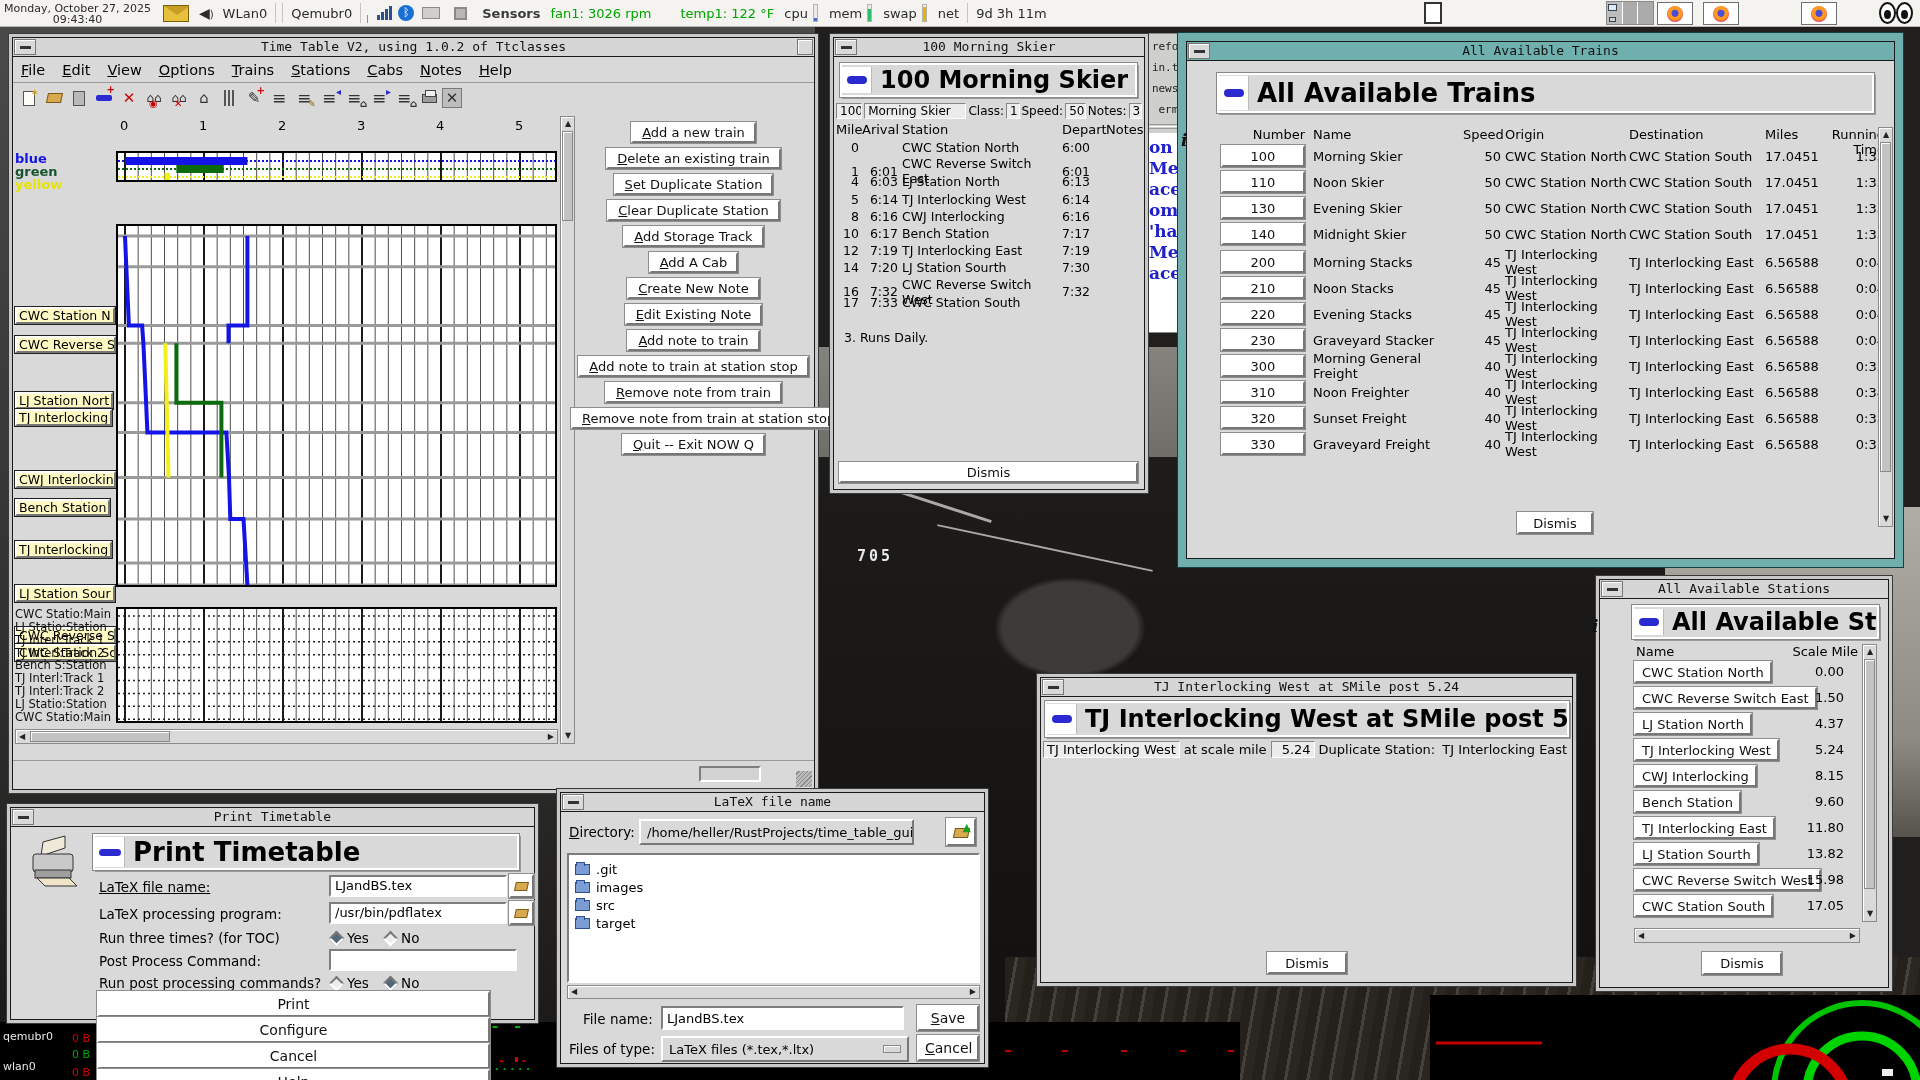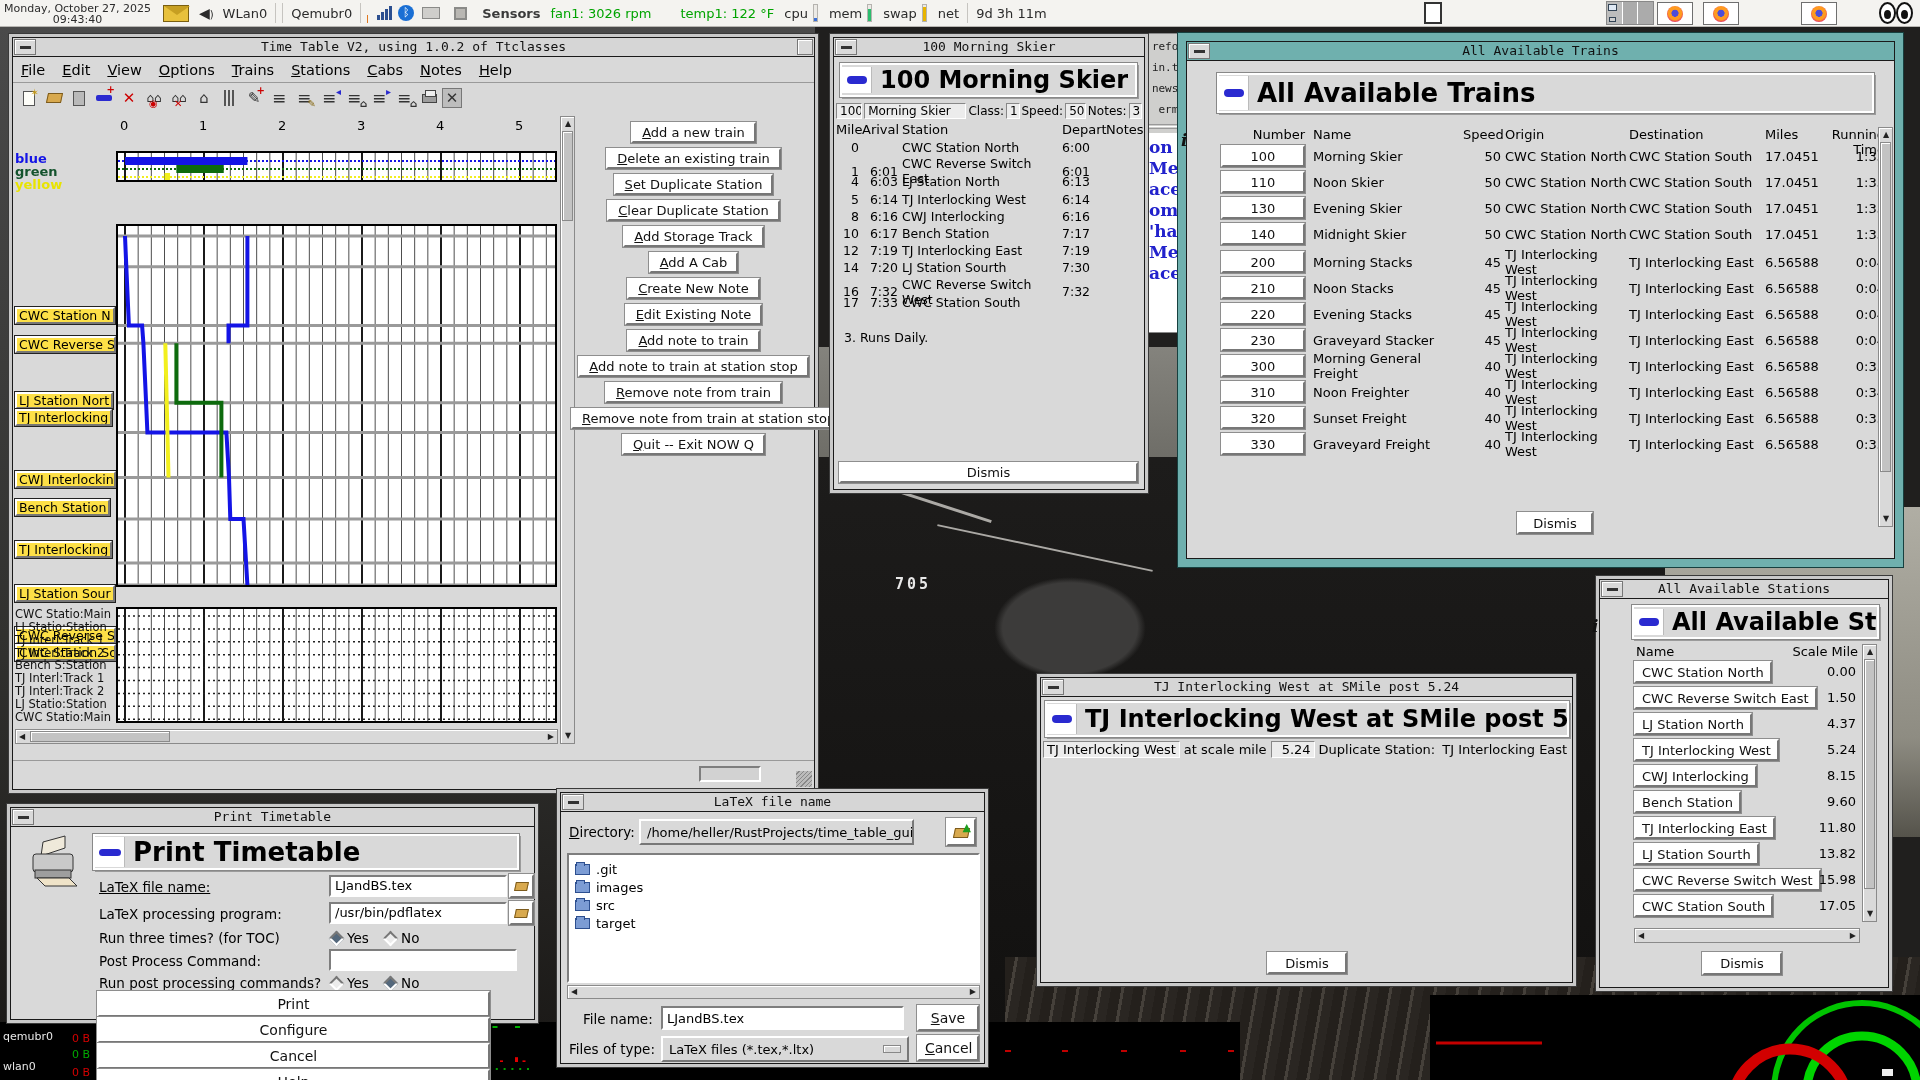--- a/index.html
+++ b/index.html
@@ -23,22 +23,22 @@
   
   #bg-left{position:absolute;left:0;top:27px;width:820px;height:1053px;background:linear-gradient(#4a4a4a,#30302e 60%,#191715);}
   #photo{position:absolute;left:815px;top:27px;width:1105px;height:1053px;background:#201f1e;overflow:hidden;}
   .ph-hill{position:absolute;left:0;top:320px;width:860px;height:200px;background:linear-gradient(#84837d,#5d5c56);}
   .ph-right{position:absolute;left:840px;top:480px;width:265px;height:330px;background:linear-gradient(#b0aea4,#8e8c82 70%,#55534b);}
   .ph-loco{position:absolute;left:0;top:430px;width:850px;height:570px;
     background:radial-gradient(ellipse at 30% 30%,#3c3b3a 0 8%,transparent 9%),linear-gradient(#1d1c1b,#121110);}
   .ph-rail{position:absolute;left:190px;top:930px;width:915px;height:123px;
     background:repeating-linear-gradient(100deg,#24201c 0 10px,#45403a 10px 13px,#2a2622 13px 22px);}
   .ph-hl{position:absolute;background:#cfcdc8;opacity:.8;}
-  .loco-number{position:absolute;left:42px;top:548px;color:#e8e8e8;font-family:"DejaVu Sans Mono",monospace;
-    font-weight:bold;font-size:15px;letter-spacing:3px;margin-left:38px;}
+  .loco-number{position:absolute;left:42px;top:520px;color:#e8e8e8;font-family:"DejaVu Sans Mono",monospace;
+    font-weight:bold;font-size:15px;letter-spacing:3px;}
   
   .fwin{position:absolute;background:#d9d9d9;border:1px solid #1a1a1a;
     box-shadow:0 0 0 3px #c9c9c9,0 0 0 4px #3a3a3a;}
   .fwin-teal{position:absolute;background:#d9d9d9;border:1px solid #1a1a1a;
     box-shadow:0 0 0 8px #6fb0ae,0 0 0 9px #16403f;}
   .tbar{height:19px;background:#d6d6d6;border-bottom:1px solid #1a1a1a;position:relative;
     font-family:"DejaVu Sans Mono",monospace;font-size:13px;text-align:center;line-height:18px;color:#111;}
   .tbar-teal{background:#6fb0ae;}
   .tmin{position:absolute;left:1px;top:1px;width:22px;height:16px;background:#d9d9d9;
     border:1px solid #777;box-shadow:inset 1px 1px 0 #fff;}
@@ -76,21 +76,21 @@
     font-size:15px;color:#333;flex:0 0 auto;}
   .ti .ov{position:absolute;font-size:10px;font-weight:bold;}
   .doc{width:12px;height:15px;background:#fdfdf8;border:1px solid #555;display:block;}
   .fold{width:15px;height:10px;background:#d8a94e;border:1px solid #7c5b1d;display:block;transform:skewX(-12deg);}
   .savep{width:12px;height:15px;background:#b9b9b9;border:1px solid #555;display:block;}
   .bluedash{width:16px;height:6px;background:#2a2ad0;border-radius:2px;display:block;}
   .stripes{width:10px;height:16px;background:repeating-linear-gradient(90deg,#555 0 2px,#ddd 2px 4px);display:block;}
   .prt{width:15px;height:9px;background:#9d9d9d;border:1px solid #444;display:block;position:relative;}
   .prt::before{content:"";position:absolute;left:2px;top:-5px;width:9px;height:5px;background:#eee;border:1px solid #444;}
   .sidebtn{display:block;margin:0 auto 5px;padding:1px 9px;height:21px;white-space:nowrap;width:max-content;}
-  .stbtn{position:absolute;left:0;background:#fde047;border-top:2px solid #fff;border-left:2px solid #fff;
+  .stbtn{position:absolute;left:0;background:#fef9c3;border-top:2px solid #fff;border-left:2px solid #fff;
     border-bottom:2px solid #777;border-right:2px solid #777;outline:1px solid #222;
     font-size:12.5px;line-height:13px;padding:0 2px;white-space:nowrap;max-width:101px;overflow:hidden;height:17px;}
   .trlabel{font-size:11.5px;line-height:12.85px;white-space:nowrap;color:#111;}
   .legend{font-size:13px;line-height:13px;font-weight:bold;}
   .rulnum{position:absolute;top:0;font-size:13px;}
   
   #skier{left:833px;top:37px;width:312px;height:453px;z-index:20;}
   .srow{display:grid;grid-template-columns:26px 40px 160px 44px 28px;font-size:12.5px;height:17.2px;align-items:center;}
   .srow .c-mile{text-align:right;padding-right:3px;}
   .srow .c-arr{text-align:right;padding-right:4px;}
@@ -103,21 +103,21 @@
     align-items:center;height:26px;font-size:13px;}
   .trow .tr,.thead .tr{text-align:right;}
   .numbtn{height:22px;}
   .thead{display:grid;grid-template-columns:34px 84px 8px 150px 38px 4px 124px 136px 60px 60px;font-size:13px;}
   .iiconv{position:absolute;font-family:"DejaVu Serif",serif;font-style:italic;font-weight:bold;
     font-size:17px;color:#111;z-index:5;}
   
   #stations{left:1599px;top:579px;width:290px;height:409px;z-index:16;}
   .strow{position:relative;height:26px;}
   .stnbtn{position:absolute;left:0;top:1px;height:22px;padding:0 6px;white-space:nowrap;text-align:left;}
-  .stval{position:absolute;right:4px;top:4px;font-size:13px;}
+  .stval{position:absolute;right:16px;top:4px;font-size:13px;}
   
   #tjwin{left:1040px;top:677px;width:533px;height:306px;z-index:17;}
   
   #latex{left:560px;top:792px;width:425px;height:272px;z-index:30;}
   .frow{display:flex;align-items:center;height:18px;font-size:13px;gap:6px;padding-left:6px;}
   .folderblue{width:15px;height:11px;background:#7c9cd4;border:1px solid #2d4f8f;display:inline-block;position:relative;flex:0 0 auto;}
   .folderblue::before{content:"";position:absolute;left:0;top:-3px;width:7px;height:3px;background:#7c9cd4;border:1px solid #2d4f8f;border-bottom:none;}
   
   #printdlg{left:10px;top:807px;width:525px;height:213px;z-index:25;}
   .plabel{position:absolute;left:88px;font-size:13.5px;white-space:nowrap;}

